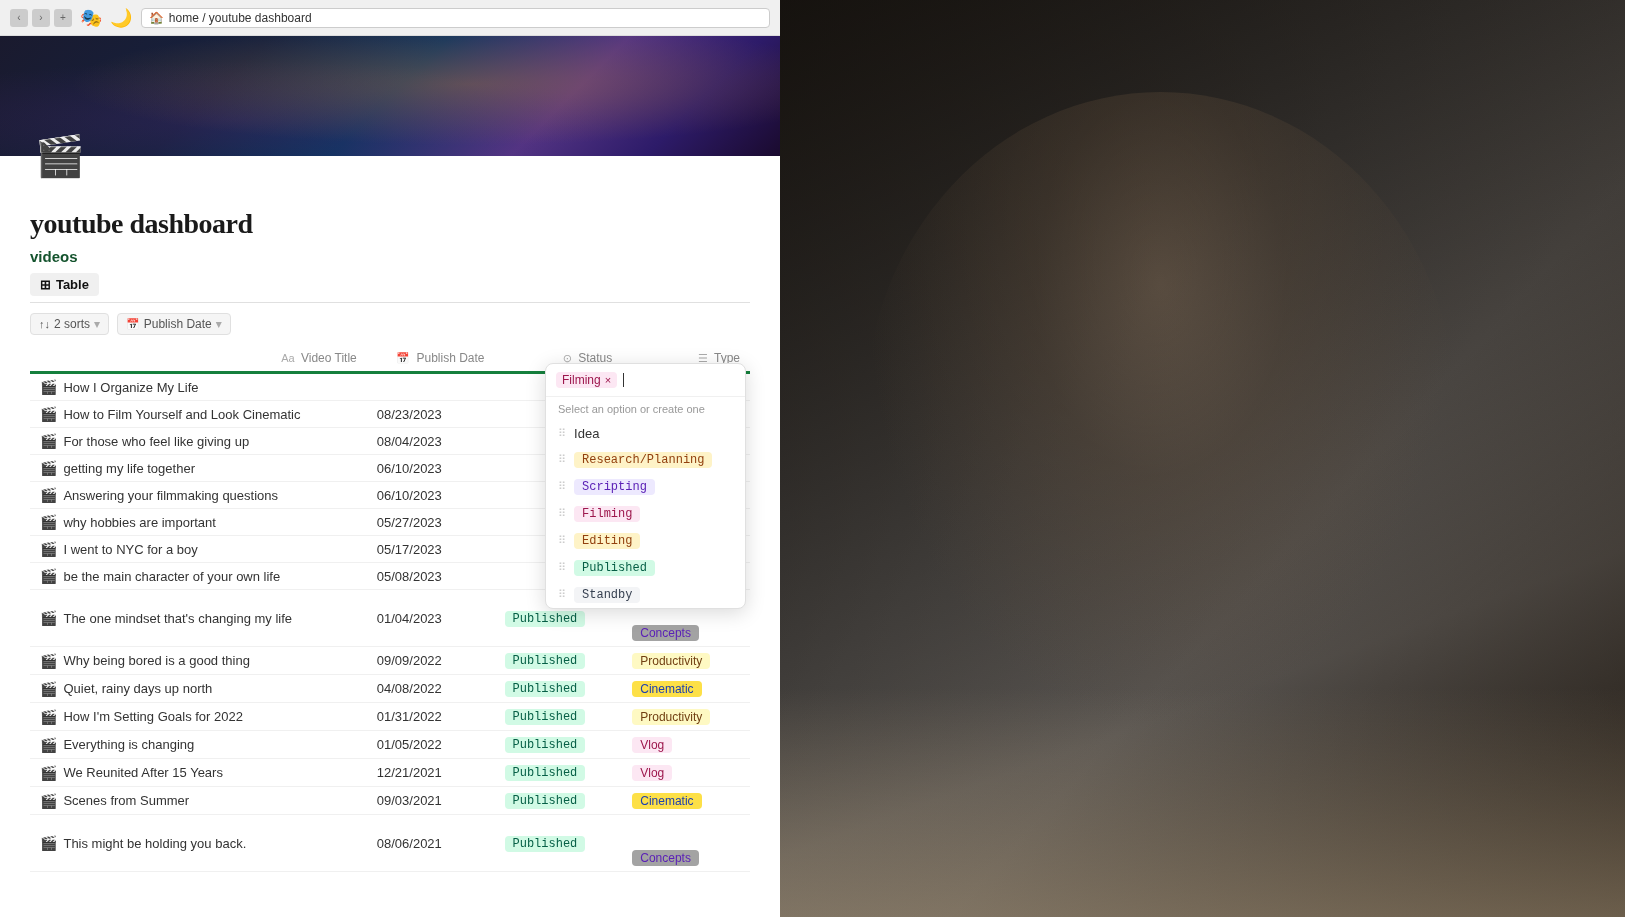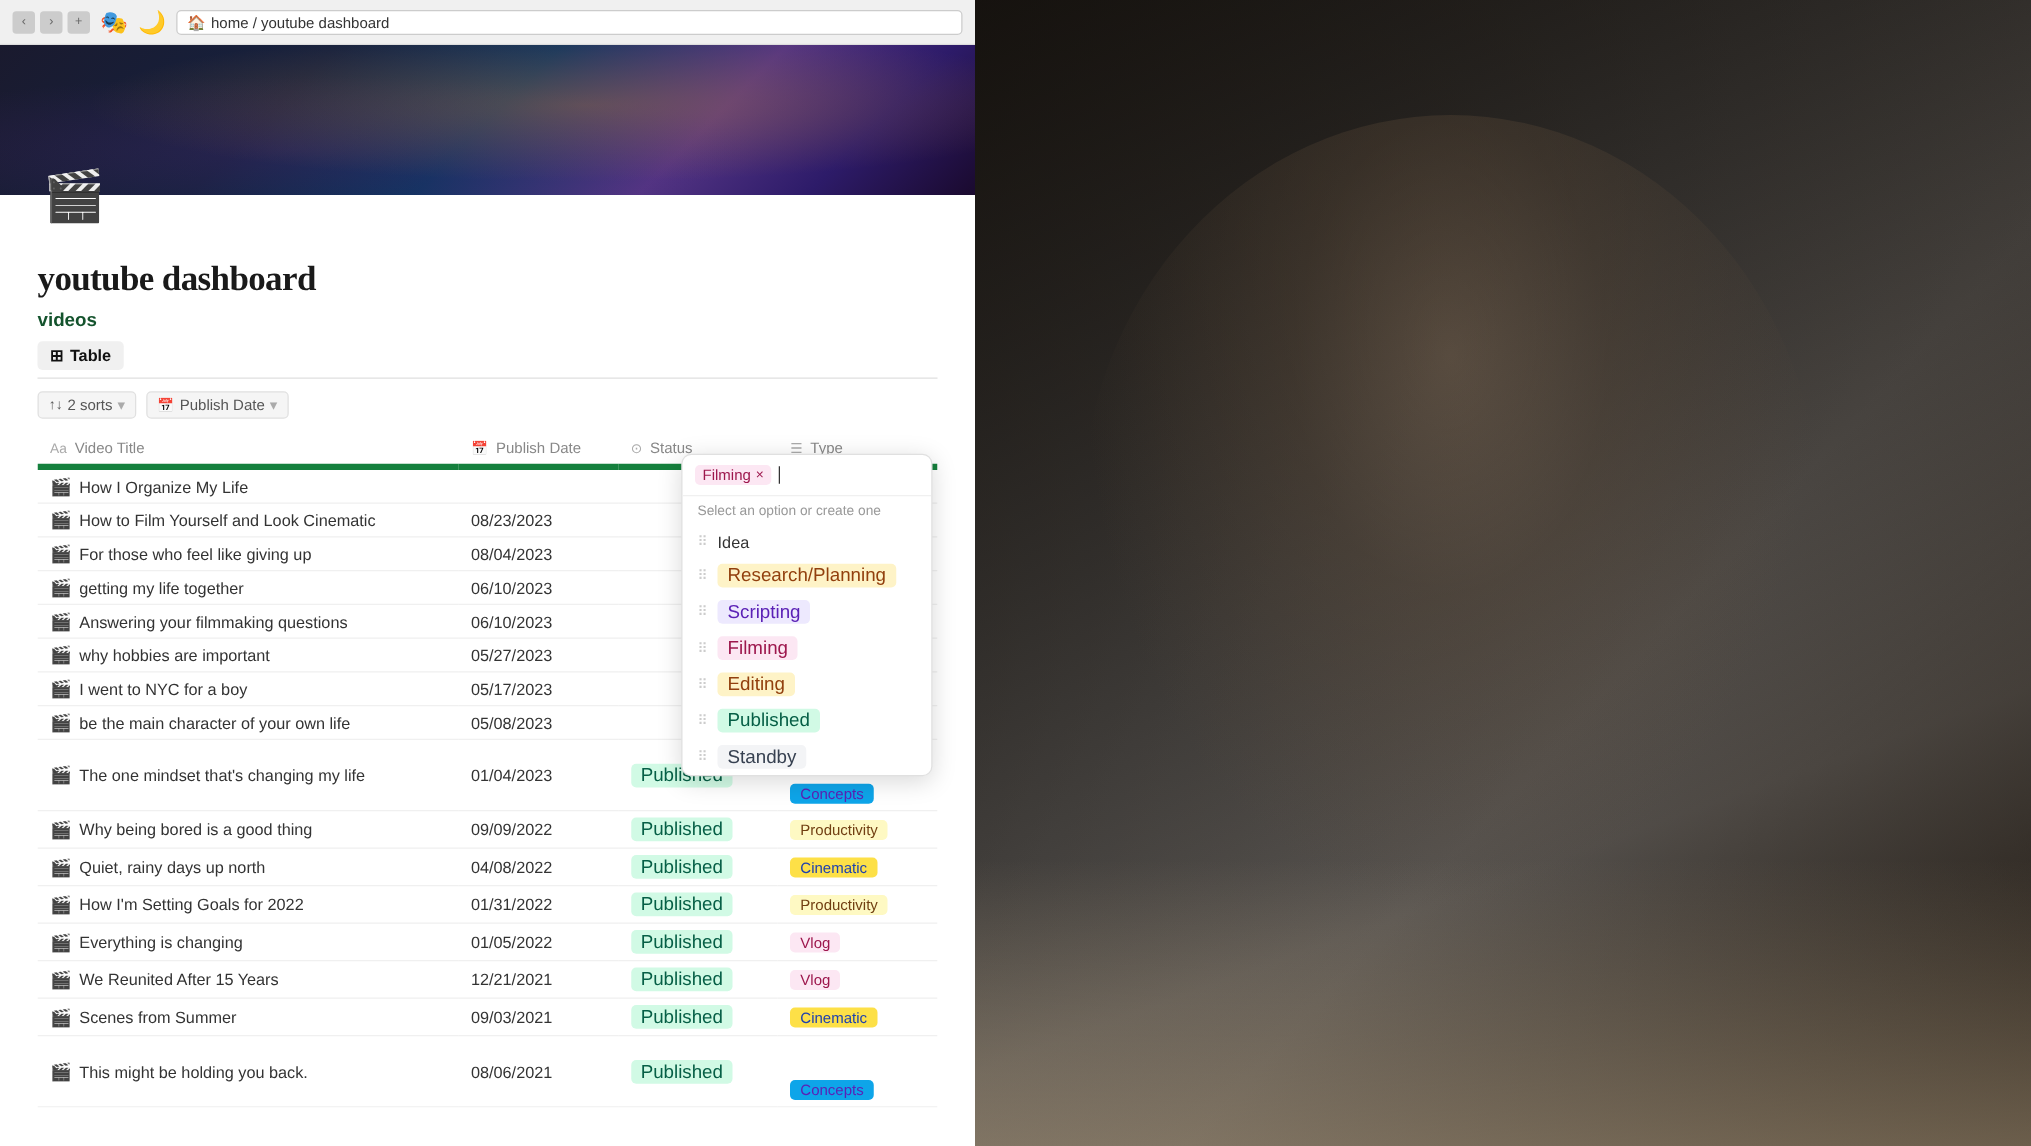--- a/index.html
+++ b/index.html
@@ -156,26 +156,26 @@
     .table-container {
       overflow: auto;
       position: relative;
     }
     table {
       width: 100%;
       border-collapse: collapse;
       font-size: 13px;
     }
     th {
-      text-align: left;
+      text-align: right;
       padding: 6px 10px;
       font-weight: 500;
       color: #888;
       font-size: 12px;
-      border-bottom: 5px solid #15803d;
+      border-bottom: 3px solid #15803d;
       white-space: nowrap;
       background: #fff;
     }
     td {
       padding: 5px 10px;
       border-bottom: 1px solid #f0f0f0;
       vertical-align: middle;
       color: #333;
     }
     .col-title { width: 290px; }
@@ -190,37 +190,38 @@
     }
     .row-icon-glyph {
       font-size: 14px;
     }
 
     
     .badge {
       display: inline-block;
       padding: 1px 8px;
       border-radius: 4px;
-      font-size: 15px;
+      font-size: 12px;
       font-weight: 500;
+      font-family: Liberation Mono, monospace;
     }
     .badge-published { background: #d1fae5; color: #065f46; }
     .badge-scripting { background: #ede9fe; color: #5b21b6; }
     .badge-filming { background: #fce7f3; color: #9d174d; }
     .badge-editing { background: #fef3c7; color: #92400e; }
     .badge-research { background: #fef3c7; color: #92400e; }
     .badge-standby { background: #f3f4f6; color: #374151; }
 
     .type-badge {
       display: inline-block;
       padding: 1px 8px;
       border-radius: 4px;
       font-size: 12px;
     }
-    .type-concepts { background: #0ea5e9; color: #5b21b6; margin-top: 30px; }
+    .type-concepts { background: #a3a3a3; color: #5b21b6; margin-top: 30px; }
     .type-productivity { background: #fef9c3; color: #713f12; }
     .type-cinematic { background: #fde047; color: #1e40af; }
     .type-vlog { background: #fce7f3; color: #9d174d; }
 
     
     .dropdown-overlay {
       position: absolute;
       top: 363px;
       left: 545px;
       width: 201px;

